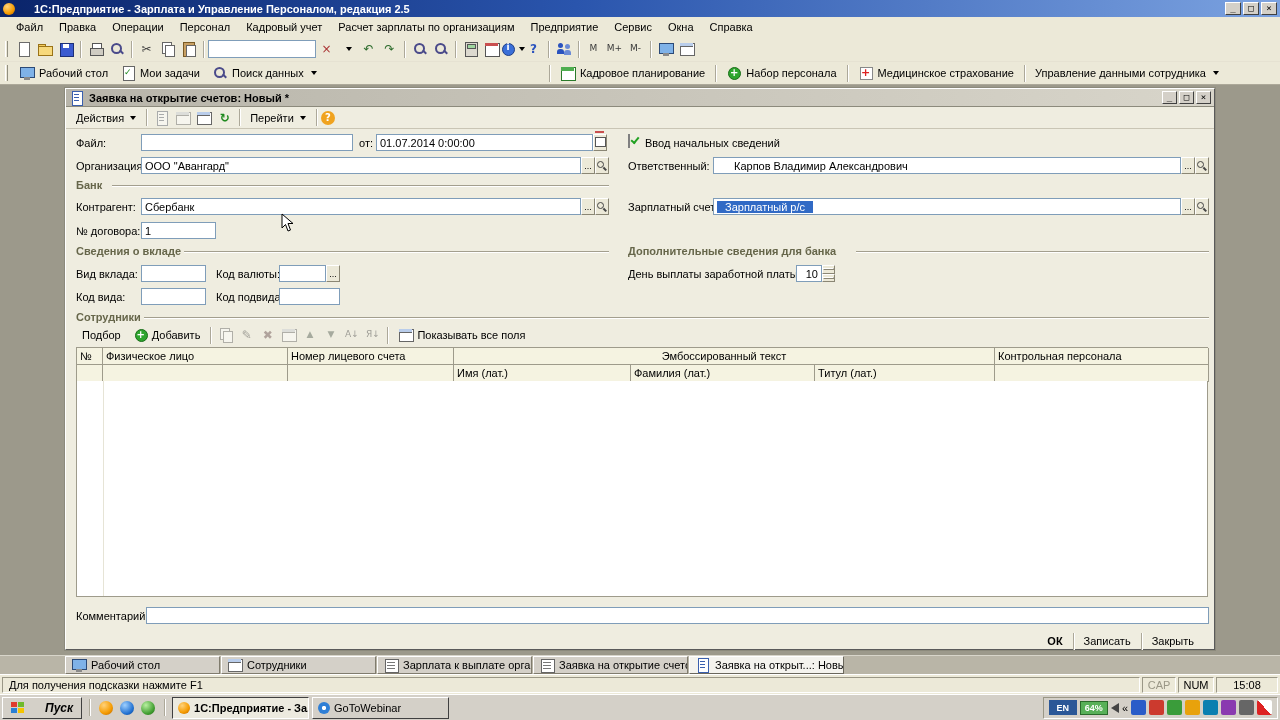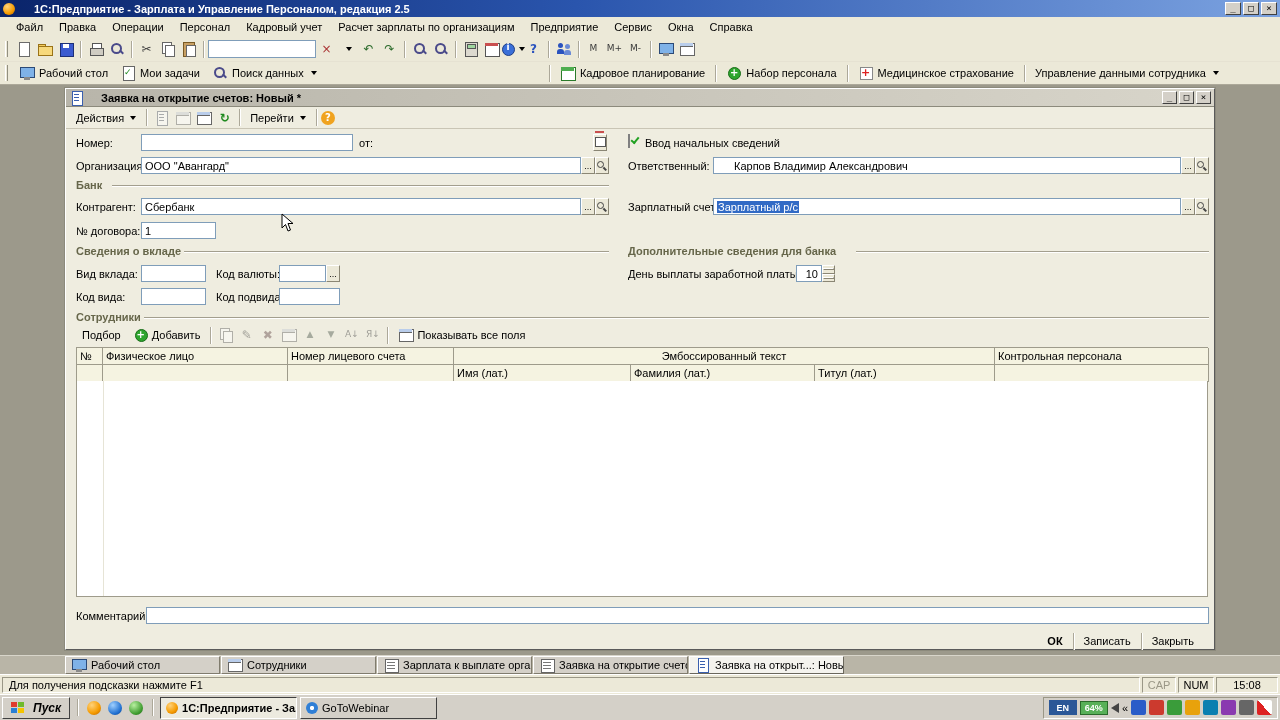--- a/index.html
+++ b/index.html
@@ -76,44 +76,44 @@
 .calbtn::before{content:"";position:absolute;width:9px;height:8px;background:#fff;border:1px solid #555}
 .calbtn::after{content:"";position:absolute;width:9px;height:2px;margin-top:-6px;background:#c94f4f}
 .cb{width:12px;height:12px;background:#fff;border:1px solid #808080;position:relative;flex:none}
 .cb.on::after{content:"";position:absolute;left:2px;top:2px;width:6px;height:3px;border-left:2px solid #21a121;border-bottom:2px solid #21a121;transform:rotate(-50deg)}
 .sechead{font-weight:bold;color:#66664a;white-space:nowrap}
 .secline{height:2px;border-top:1px solid #a39f8e;border-bottom:1px solid #fff}
 .spin{display:flex;flex-direction:column;width:13px;height:17px;flex:none}
 .spin span{flex:1;background:#ece9d8;border:1px solid;border-color:#fff #8a8674 #8a8674 #fff;display:flex;align-items:center;justify-content:center}
 .tri-u{width:0;height:0;border-left:3px solid transparent;border-right:3px solid transparent;border-bottom:4px solid #000}
 .tri-d{width:0;height:0;border-left:3px solid transparent;border-right:3px solid transparent;border-top:4px solid #000}
-.sel{background:#316ac5;color:#fff;padding:0 1px}
+.sel{background:#316ac5;color:#fff;padding:0 8px}
 
 .mdi{position:absolute;left:0;top:85px;width:1280px;height:570px;background:#9c998b}
 .doc{position:absolute;left:65px;top:88px;width:1150px;height:562px;background:#efede0;border:1px solid;border-color:#fff #5a5a5a #5a5a5a #fff;box-shadow:0 0 0 1px #8c8a7c}
 .doc-title{position:absolute;left:0;top:0;width:100%;height:18px;background:linear-gradient(90deg,#b8b5aa,#d8d5ca);display:flex;align-items:center;padding:0 3px;border-bottom:1px solid #8c8a7c}
-.doc-title .ttl{font-weight:bold;margin-left:16px;flex:1;white-space:nowrap}
+.doc-title .ttl{font-weight:bold;margin-left:4px;flex:1;white-space:nowrap}
 .doc-title .wbtn{height:13px;width:15px}
 .actionbar{position:absolute;left:0;top:18px;width:100%;height:22px;display:flex;align-items:center;padding-left:4px;border-bottom:1px solid #c9c5b5;background:#efede0}
 .flatbtn{display:flex;align-items:center;gap:3px;padding:2px 6px;white-space:nowrap}
 .helpq{width:14px;height:14px;border-radius:50%;background:#f0a31f;color:#fff;font:bold 10px "DejaVu Sans",sans-serif;display:flex;align-items:center;justify-content:center;flex:none}
 
 .thead{position:absolute;left:10px;top:258px;width:1132px;display:grid;grid-template-columns:26px 185px 166px 177px 184px 180px 214px;grid-auto-rows:17px;background:#f5f3e1;border-top:1px solid #9e9b8b;border-left:1px solid #9e9b8b}
 .th{border-right:1px solid #9e9b8b;border-bottom:1px solid #9e9b8b;padding:2px 3px;white-space:nowrap;overflow:hidden;font-size:11px}
 .tbody{position:absolute;left:10px;top:292px;width:1132px;height:216px;background:#fff;border:1px solid #9e9b8b;border-top:none}
 .tbody::before{content:"";position:absolute;left:26px;top:0;bottom:0;width:1px;background:#e6e4d6}
 
 .mditabs{position:absolute;left:0;top:655px;width:1280px;height:19px;background:#b9b5a7;display:flex;align-items:stretch;padding-left:65px;border-top:1px solid #d8d5ca}
 .mtab{width:155px;display:flex;align-items:center;gap:4px;padding:0 5px;background:#d4d0c8;border:1px solid;border-color:#fff #807c6e #807c6e #fff;margin-right:1px;white-space:nowrap;overflow:hidden;font-size:11px}
 .mtab.active{background:#f4f3ee;border-color:#fff #6a675c #6a675c #fff}
 .statusbar{position:absolute;left:0;top:674px;width:1280px;height:20px;background:#ece9d8;border-top:1px solid #fff;display:flex;align-items:center;gap:2px;padding:1px 2px}
 .spanel{height:16px;border:1px solid;border-color:#9a9786 #fff #fff #9a9786;display:flex;align-items:center;padding:0 6px;white-space:nowrap}
 
 .taskbar{position:absolute;left:0;top:694px;width:1280px;height:26px;background:#d4d0c8;border-top:1px solid #fff;display:flex;align-items:center;gap:3px;padding:0 2px}
-.startbtn{height:22px;display:flex;align-items:center;gap:8px;padding:0 8px;background:#d4d0c8;border:1px solid;border-color:#fff #404040 #404040 #fff;font-weight:bold;font-style:italic;font-size:12px;flex:none}
+.startbtn{height:22px;display:flex;align-items:center;gap:20px;padding:0 8px;background:#d4d0c8;border:1px solid;border-color:#fff #404040 #404040 #fff;font-weight:bold;font-style:italic;font-size:12px;flex:none}
 .flag{width:14px;height:12px;position:relative;flex:none}
 .flag::before{content:"";position:absolute;left:0;top:0;width:6px;height:5px;background:#e03b2f;box-shadow:7px 0 0 #6fba2c,0 6px 0 #2a7fd4,7px 6px 0 #f5c400}
 .qicon{width:18px;height:18px;display:flex;align-items:center;justify-content:center;flex:none}
 .taskbtn{height:22px;width:137px;display:flex;align-items:center;gap:4px;padding:0 5px;background:#d4d0c8;border:1px solid;border-color:#fff #404040 #404040 #fff;white-space:nowrap;overflow:hidden;flex:none}
 .taskbtn.active{background:#eceadf;border-color:#404040 #fff #fff #404040;font-weight:bold}
 .tray{height:22px;margin-left:auto;border:1px solid;border-color:#9a9786 #fff #fff #9a9786;display:flex;align-items:center;gap:3px;padding:0 5px;flex:none}
 .tico{width:15px;height:15px;flex:none;border-radius:2px}
 .langbadge{width:28px;height:15px;background:#2b5797;color:#fff;font:bold 9px "Liberation Sans",sans-serif;display:flex;align-items:center;justify-content:center;flex:none}
 .battery{min-width:28px;height:14px;background:#58b058;border:1px solid #2a6a2a;color:#fff;font:bold 9px "Liberation Sans",sans-serif;display:flex;align-items:center;justify-content:center;padding:0 2px;flex:none}
 .spk{width:0;height:0;border-top:5px solid transparent;border-bottom:5px solid transparent;border-right:8px solid #444;flex:none}
@@ -303,23 +303,24 @@
       <span class="sep"></span>
       <span class="flatbtn">
           <span>Перейти</span>
           <span class="dar"></span>
         </span>
       <span class="sep"></span>
       <span class="helpq">?</span>
     </div>
 
     
-    <span class="abs lbl" style="left:10px;top:48px">Номер:</span>
+    <span class="abs lbl" style="left:10px;top:48px">Файл:</span>
     <input class="abs inp" style="left: 75px; top: 45px; width: 212px;" value="">
     <span class="abs lbl" style="left:293px;top:48px">от:</span>
+    <input class="abs inp" style="left: 310px; top: 45px; width: 217px;" value="01.07.2014 0:00:00">
     <span class="abs fbtn" style="left:527px;top:45px">
         <span class="calbtn abs" style="position:relative;width:11px;height:12px"></span>
       </span>
     <span class="abs cb on" style="left:562px;top:46px"></span>
     <span class="abs lbl" style="left:579px;top:48px">Ввод начальных сведений</span>
 
     
     <span class="abs lbl" style="left:10px;top:71px">Организация:</span>
     <input class="abs inp" style="left: 75px; top: 68px; width: 440px;" value="ООО &quot;Авангард&quot;">
     <span class="abs fbtn" style="left:515px;top:68px">...</span>

